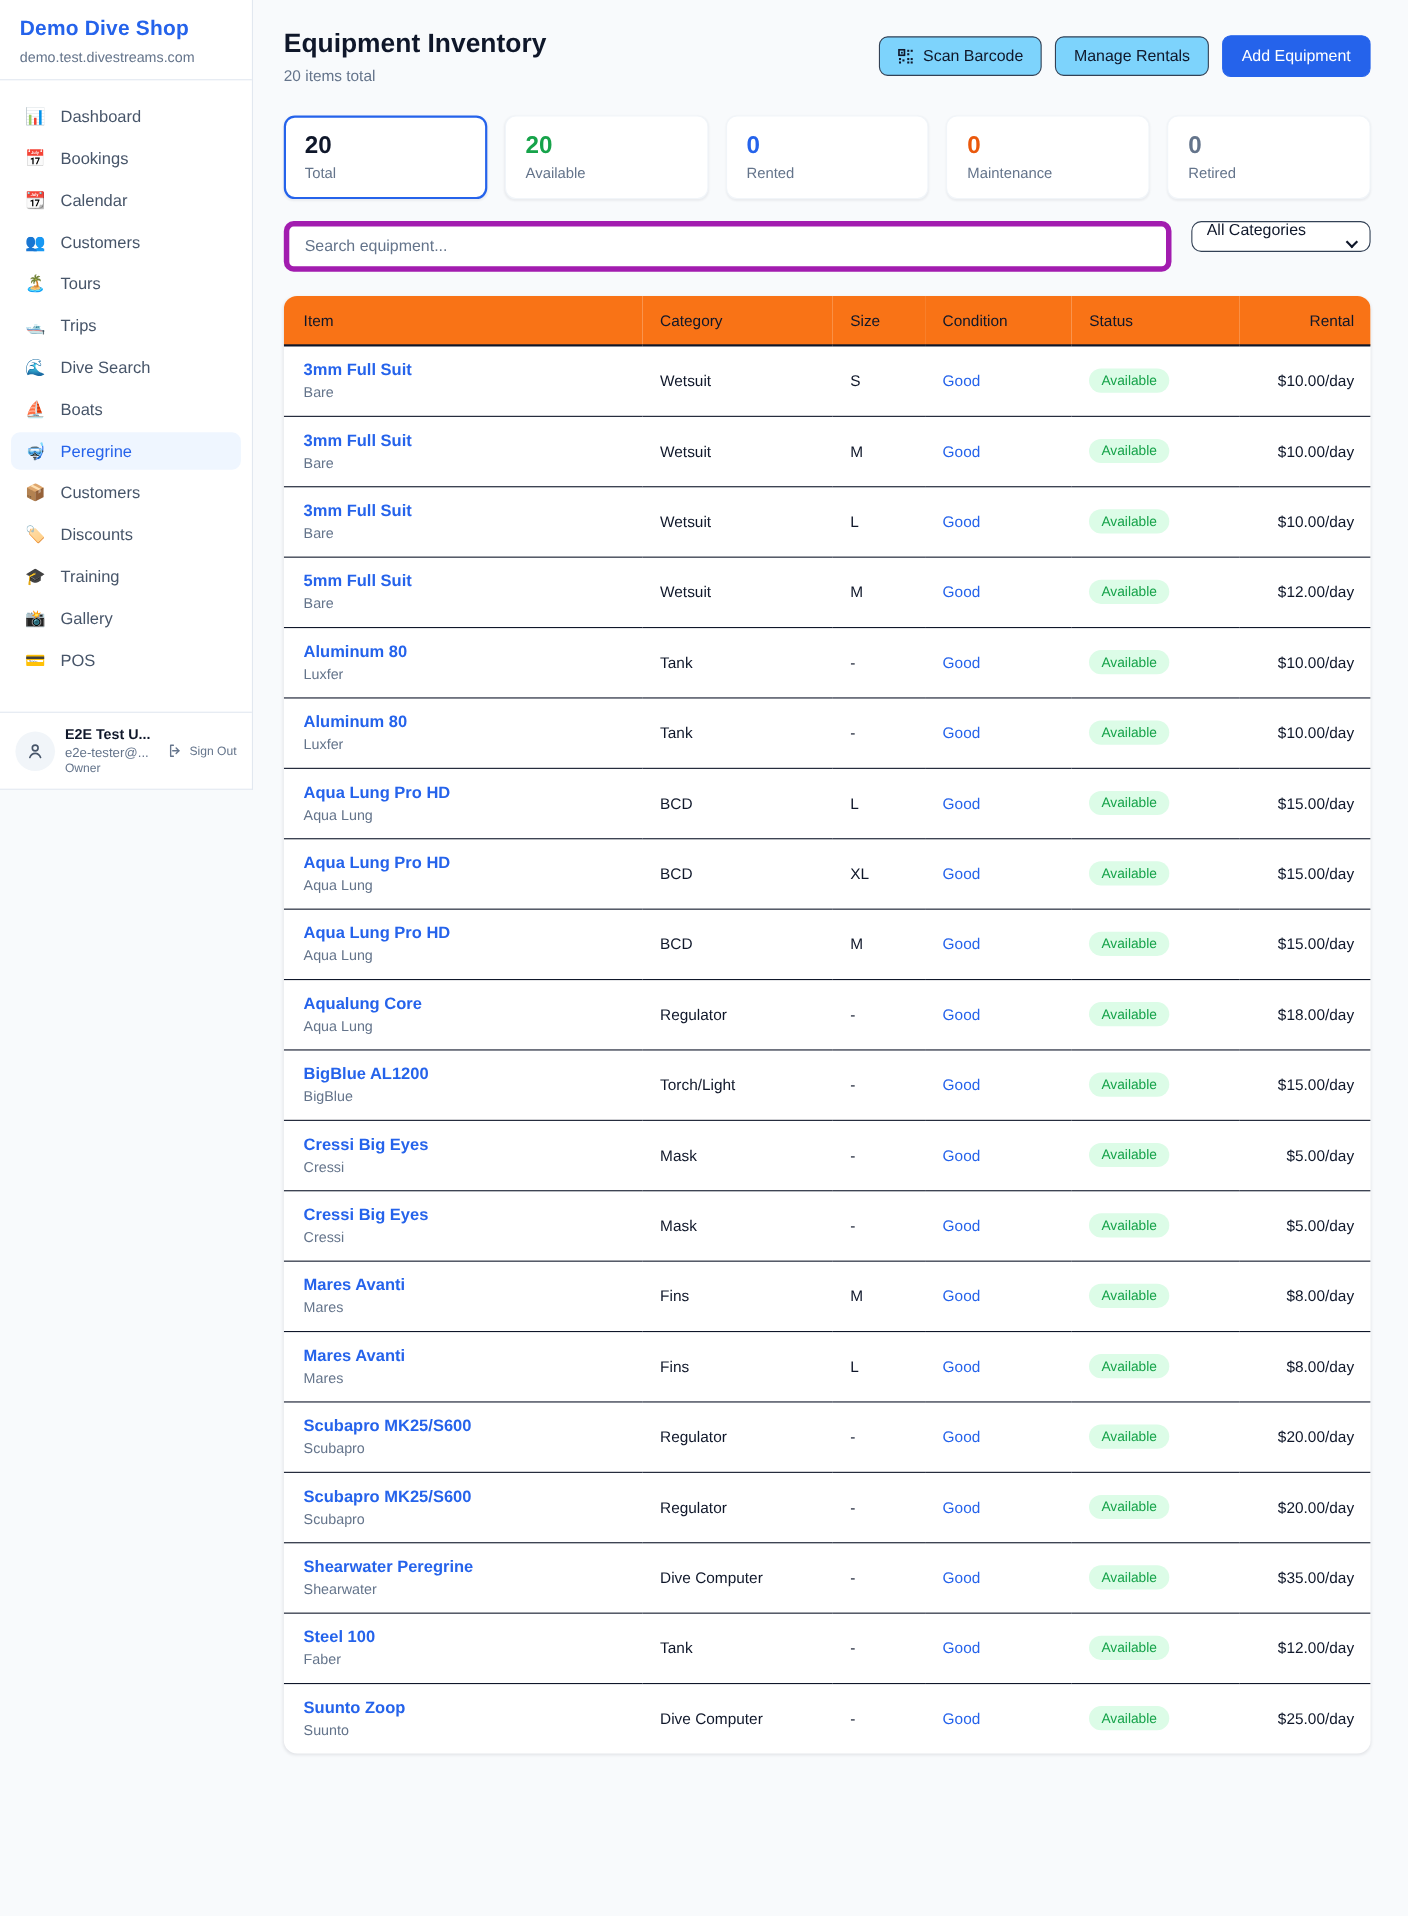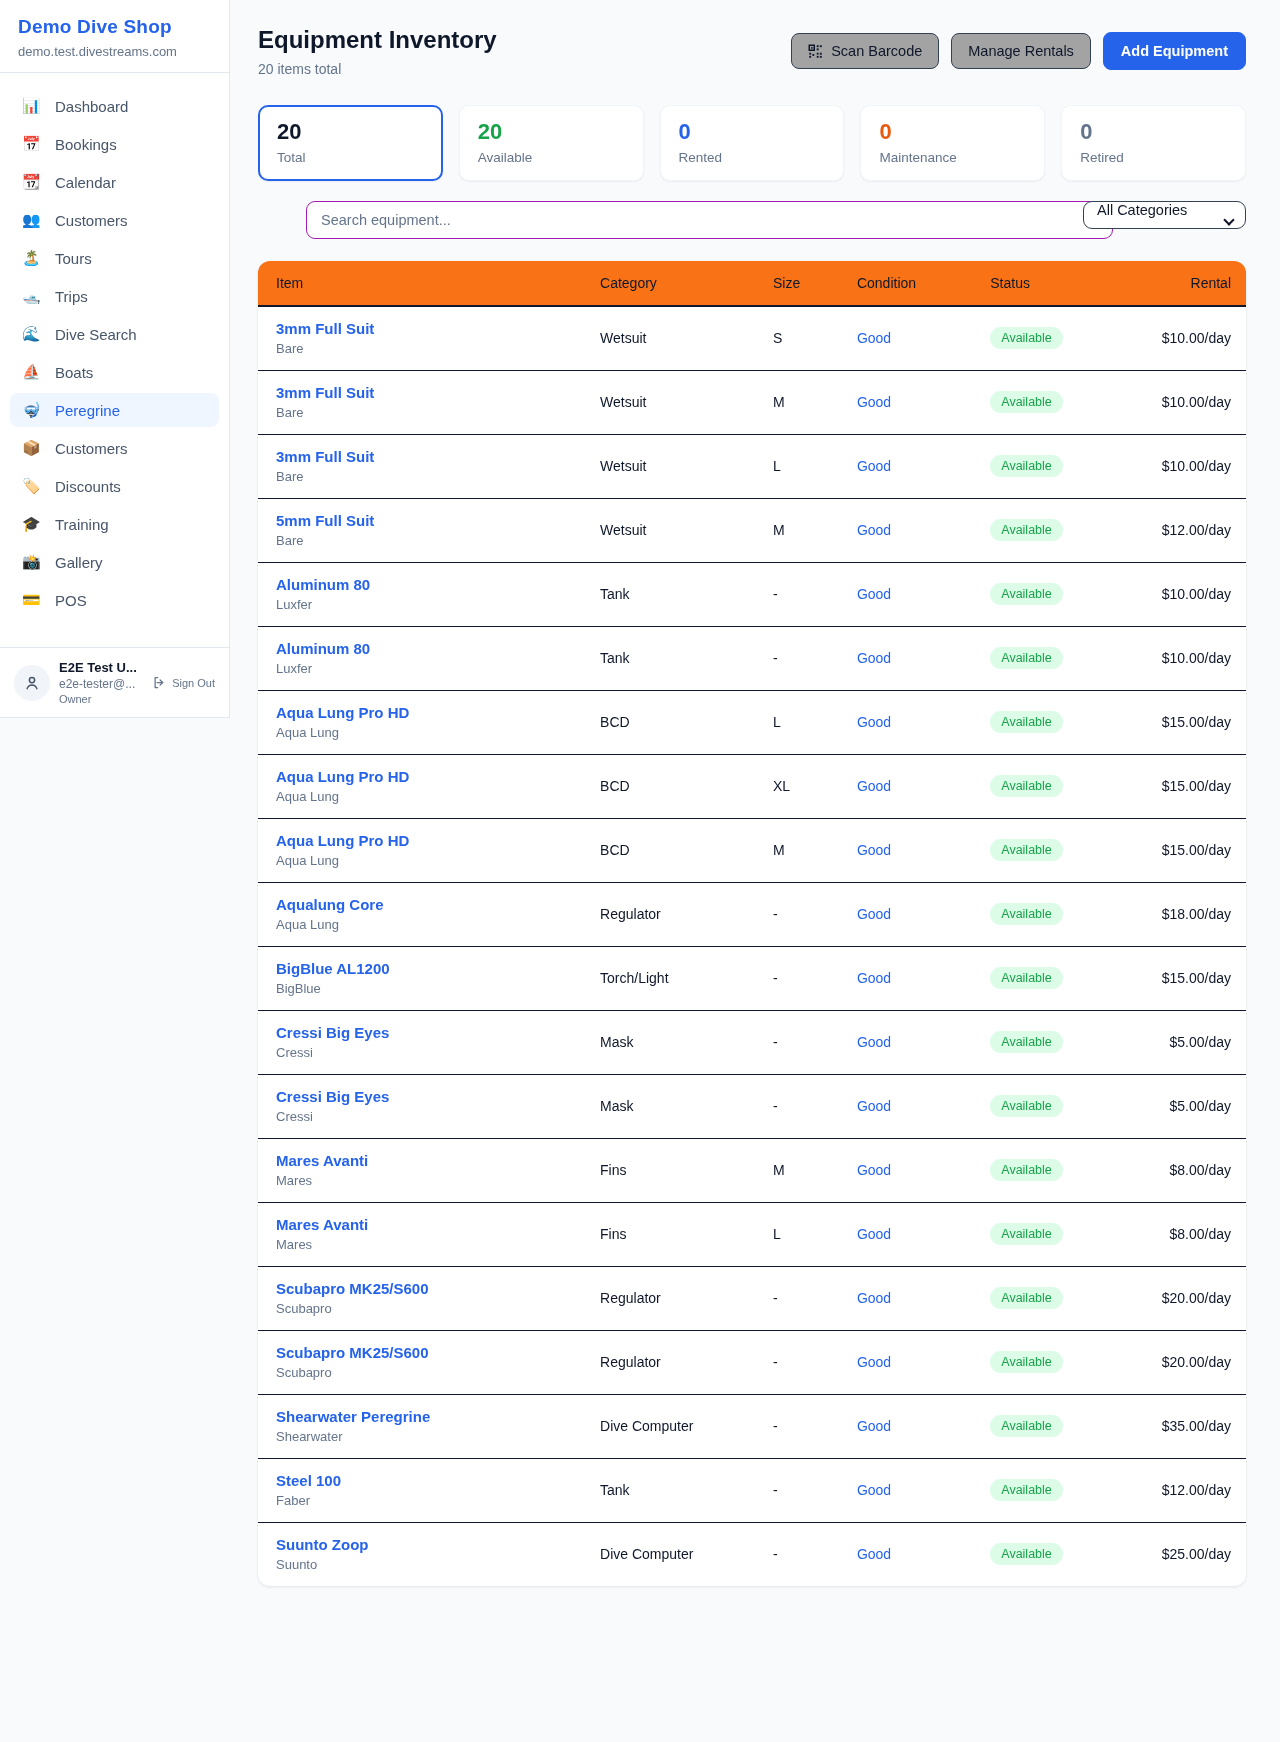--- a/index.html
+++ b/index.html
@@ -42,40 +42,40 @@
     font-size:11px; color:#64748b; cursor:pointer; white-space:nowrap; padding-right:2px;
   }
 
   
   .main { margin-left:230px; padding:26px 34px 30px 28px; }
   .page-header { display:flex; align-items:flex-start; }
   .page-title { font-size:24px; font-weight:bold; color:#0f172a; }
   .page-subtitle { font-size:14px; color:#64748b; margin-top:7px; }
   .header-actions { margin-left:auto; display:flex; gap:12px; align-items:center; margin-top:6px; }
   .btn { border-radius:8px; font-size:14.5px; cursor:pointer; display:flex; align-items:center; gap:8px; }
-  .btn-outline { background:#a3a3a3; border:1px solid #334155; color:#0f172a; padding:9px 16px; }
-  .btn-primary { background:#2563eb; border:1px solid #2563eb; color:#fff; padding:10px 17px; font-weight:700; }
+  .btn-outline { background:#7dd3fc; border:1px solid #334155; color:#0f172a; padding:9px 16px; }
+  .btn-primary { background:#2563eb; border:1px solid #2563eb; color:#fff; padding:10px 17px; font-weight:400; }
 
   
   .stats { display:flex; gap:16px; margin-top:28px; }
   .stat {
     flex:1; background:#fff; border:1px solid #f1f5f9; border-radius:10px;
     padding:13px 18px 15px; box-shadow:0 1px 2px rgba(15,23,42,.06); cursor:pointer;
   }
   .stat.active { border:2px solid #2563eb; padding:12px 17px 14px; }
   .stat-value { font-size:22px; font-weight:bold; }
   .stat-label { font-size:13.5px; color:#64748b; margin-top:5px; }
 
   
   .filters { display:flex; gap:18px; margin-top:20px; }
   .search-wrap { flex:1; }
   .search-input {
     width:100%; padding:10px 14px; font-size:14.5px; color:#0f172a;
-    background:#fff; border:1px solid #a21caf; border-radius:9px;
-    font-family:inherit; outline:none;margin-left:48px;
+    background:#fff; border:5px solid #a21caf; border-radius:9px;
+    font-family:inherit; outline:none;
   }
   .search-input::placeholder { color:#64748b; }
   .select-wrap { position:relative; width:163px; flex:none; }
   .category-select {
     width:100%; padding:0 30px 10px 13px; font-size:14.5px; color:#0f172a;
     background:#fff; border:1px solid #334155; border-radius:9px;
     appearance:none; -webkit-appearance:none; font-family:inherit; cursor:pointer;
   }
   .chevron {
     position:absolute; right:13px; top:15px; width:8px; height:8px;

